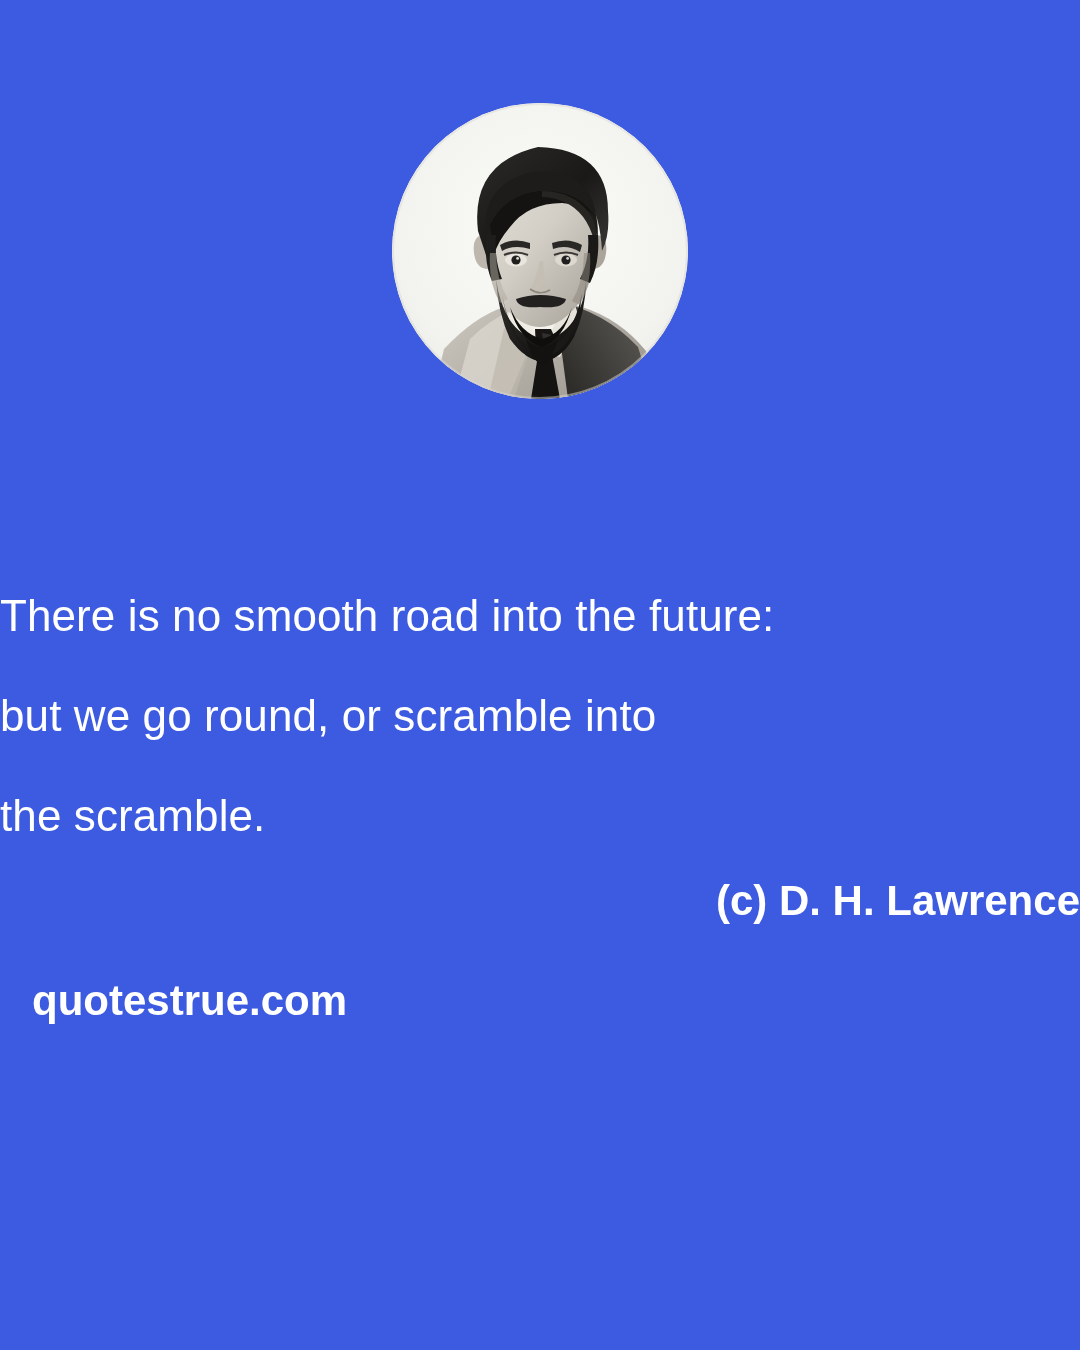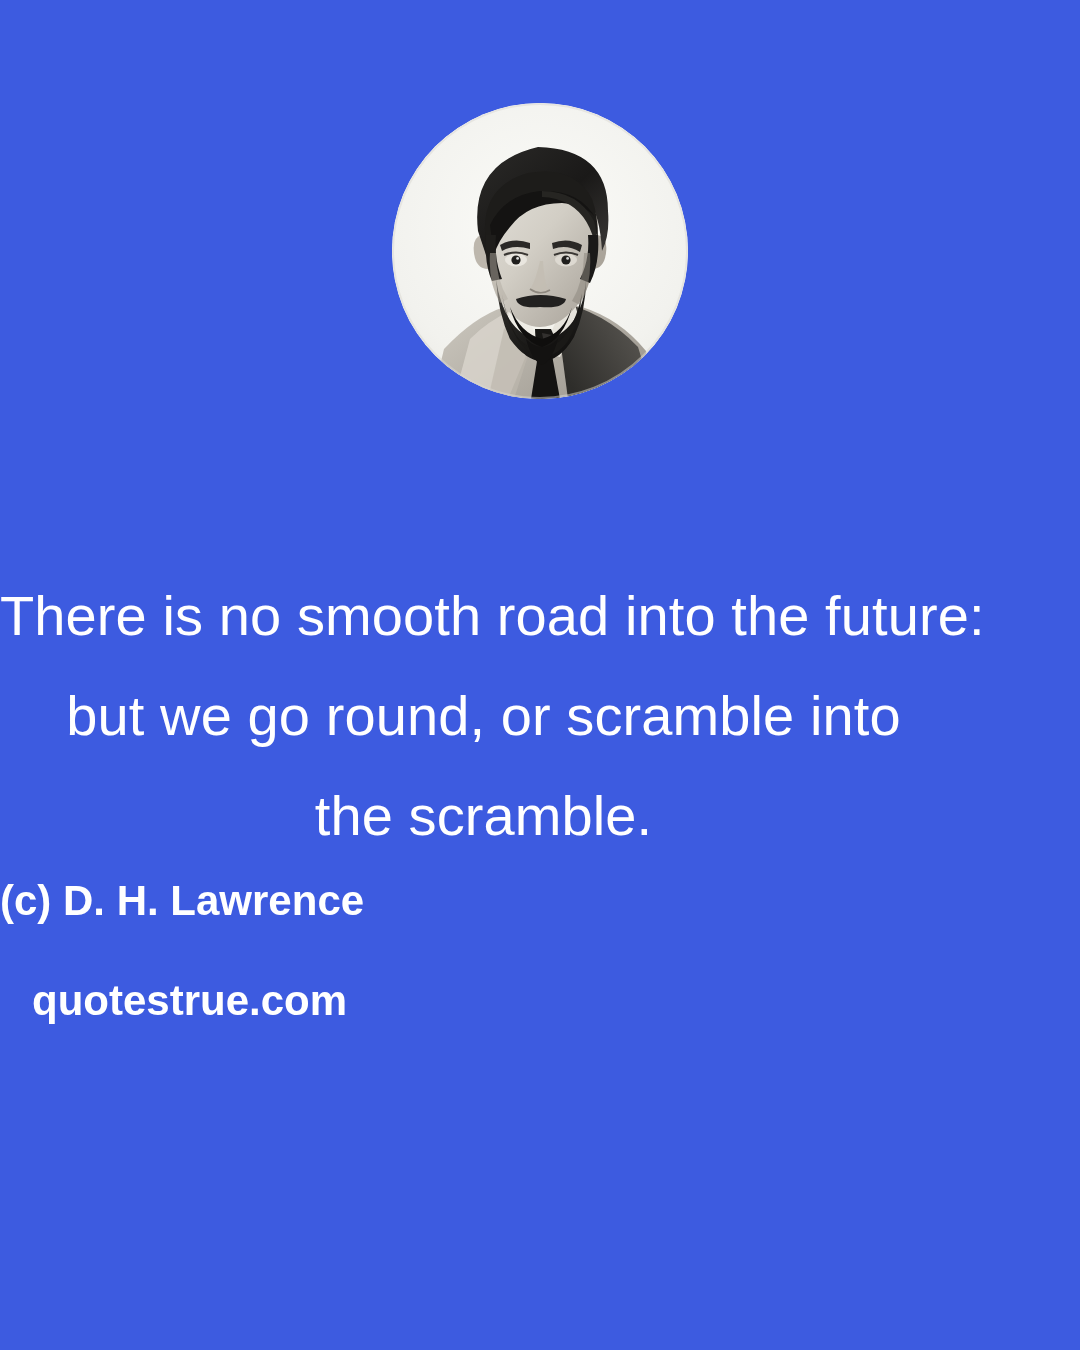--- a/index.html
+++ b/index.html
@@ -37,39 +37,39 @@
     width: 296px;
     height: 296px;
   }
 
   
   .quote {
     position: absolute;
     left: 0;
     top: 566px;
     width: 967px;
-    text-align: center;
+    text-align: left;
     color: #ffffff;
-    font-size: 56px;
+    font-size: 44px;
     line-height: 100px;
     font-weight: 400;
     letter-spacing: 0.1px;
   }
   .quote-line {
     display: block;
     white-space: nowrap;
   }
 
   
   .attribution {
     position: absolute;
     left: 0;
     top: 874px;
     width: 1080px;
-    text-align: left;
+    text-align: right;
     color: #ffffff;
     font-size: 42px;
     font-weight: 700;
     line-height: 54px;
     white-space: nowrap;
   }
 
   
   .site {
     position: absolute;

